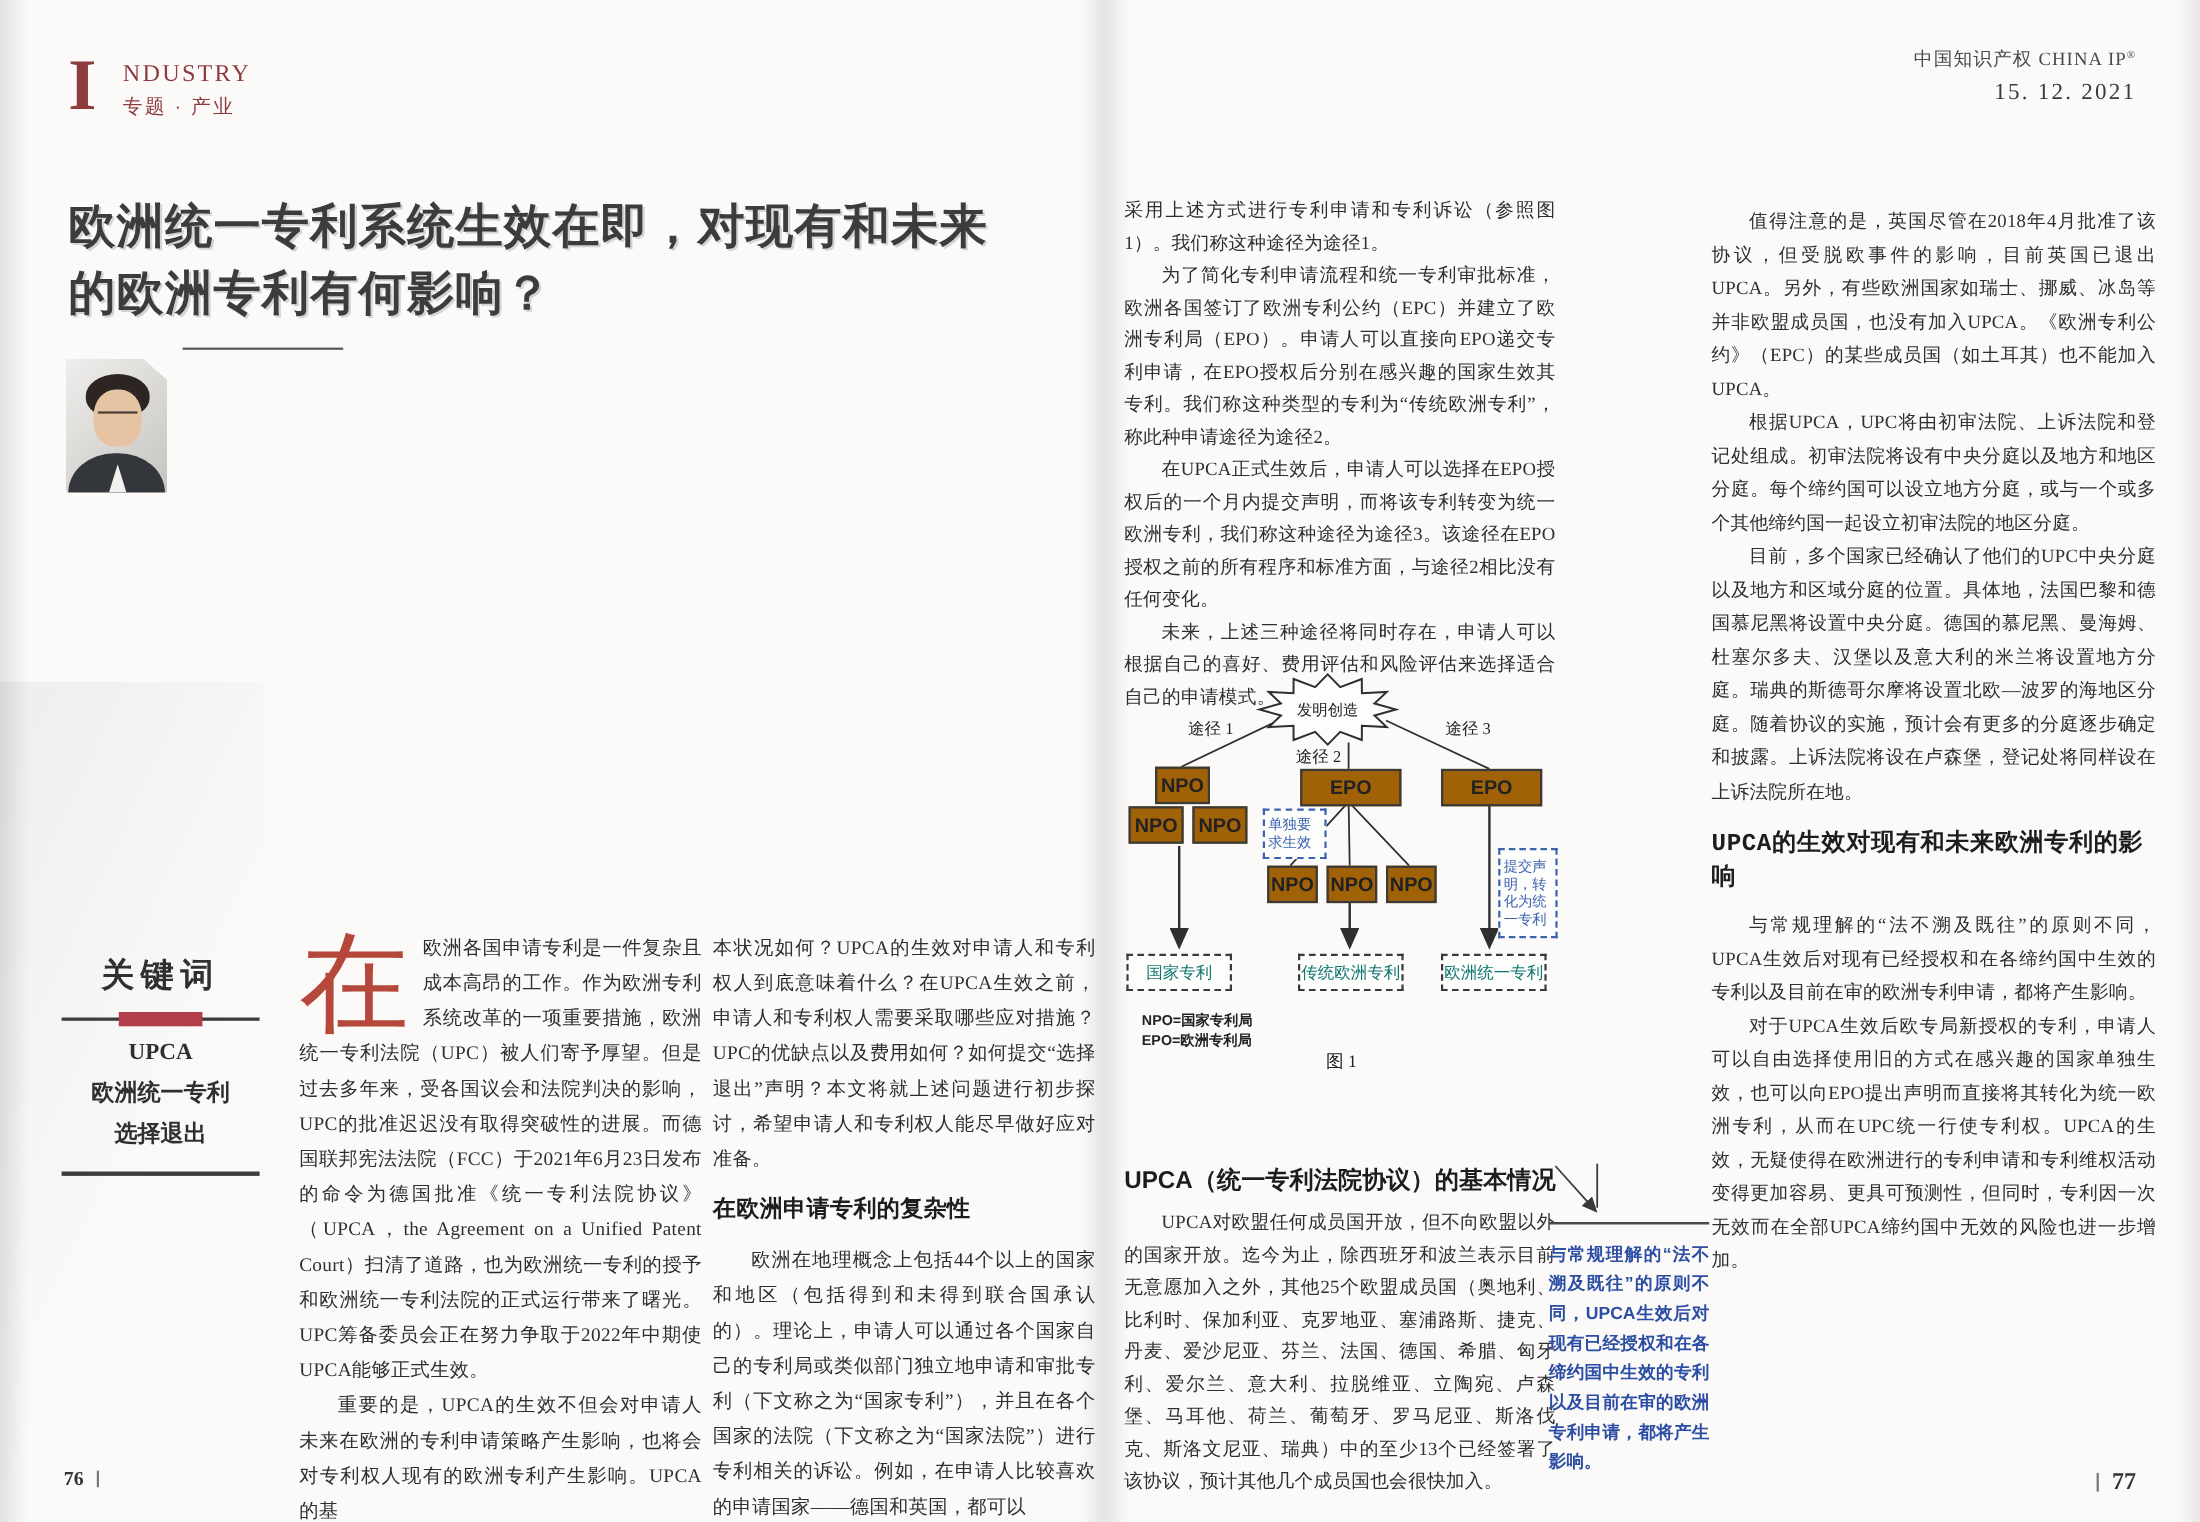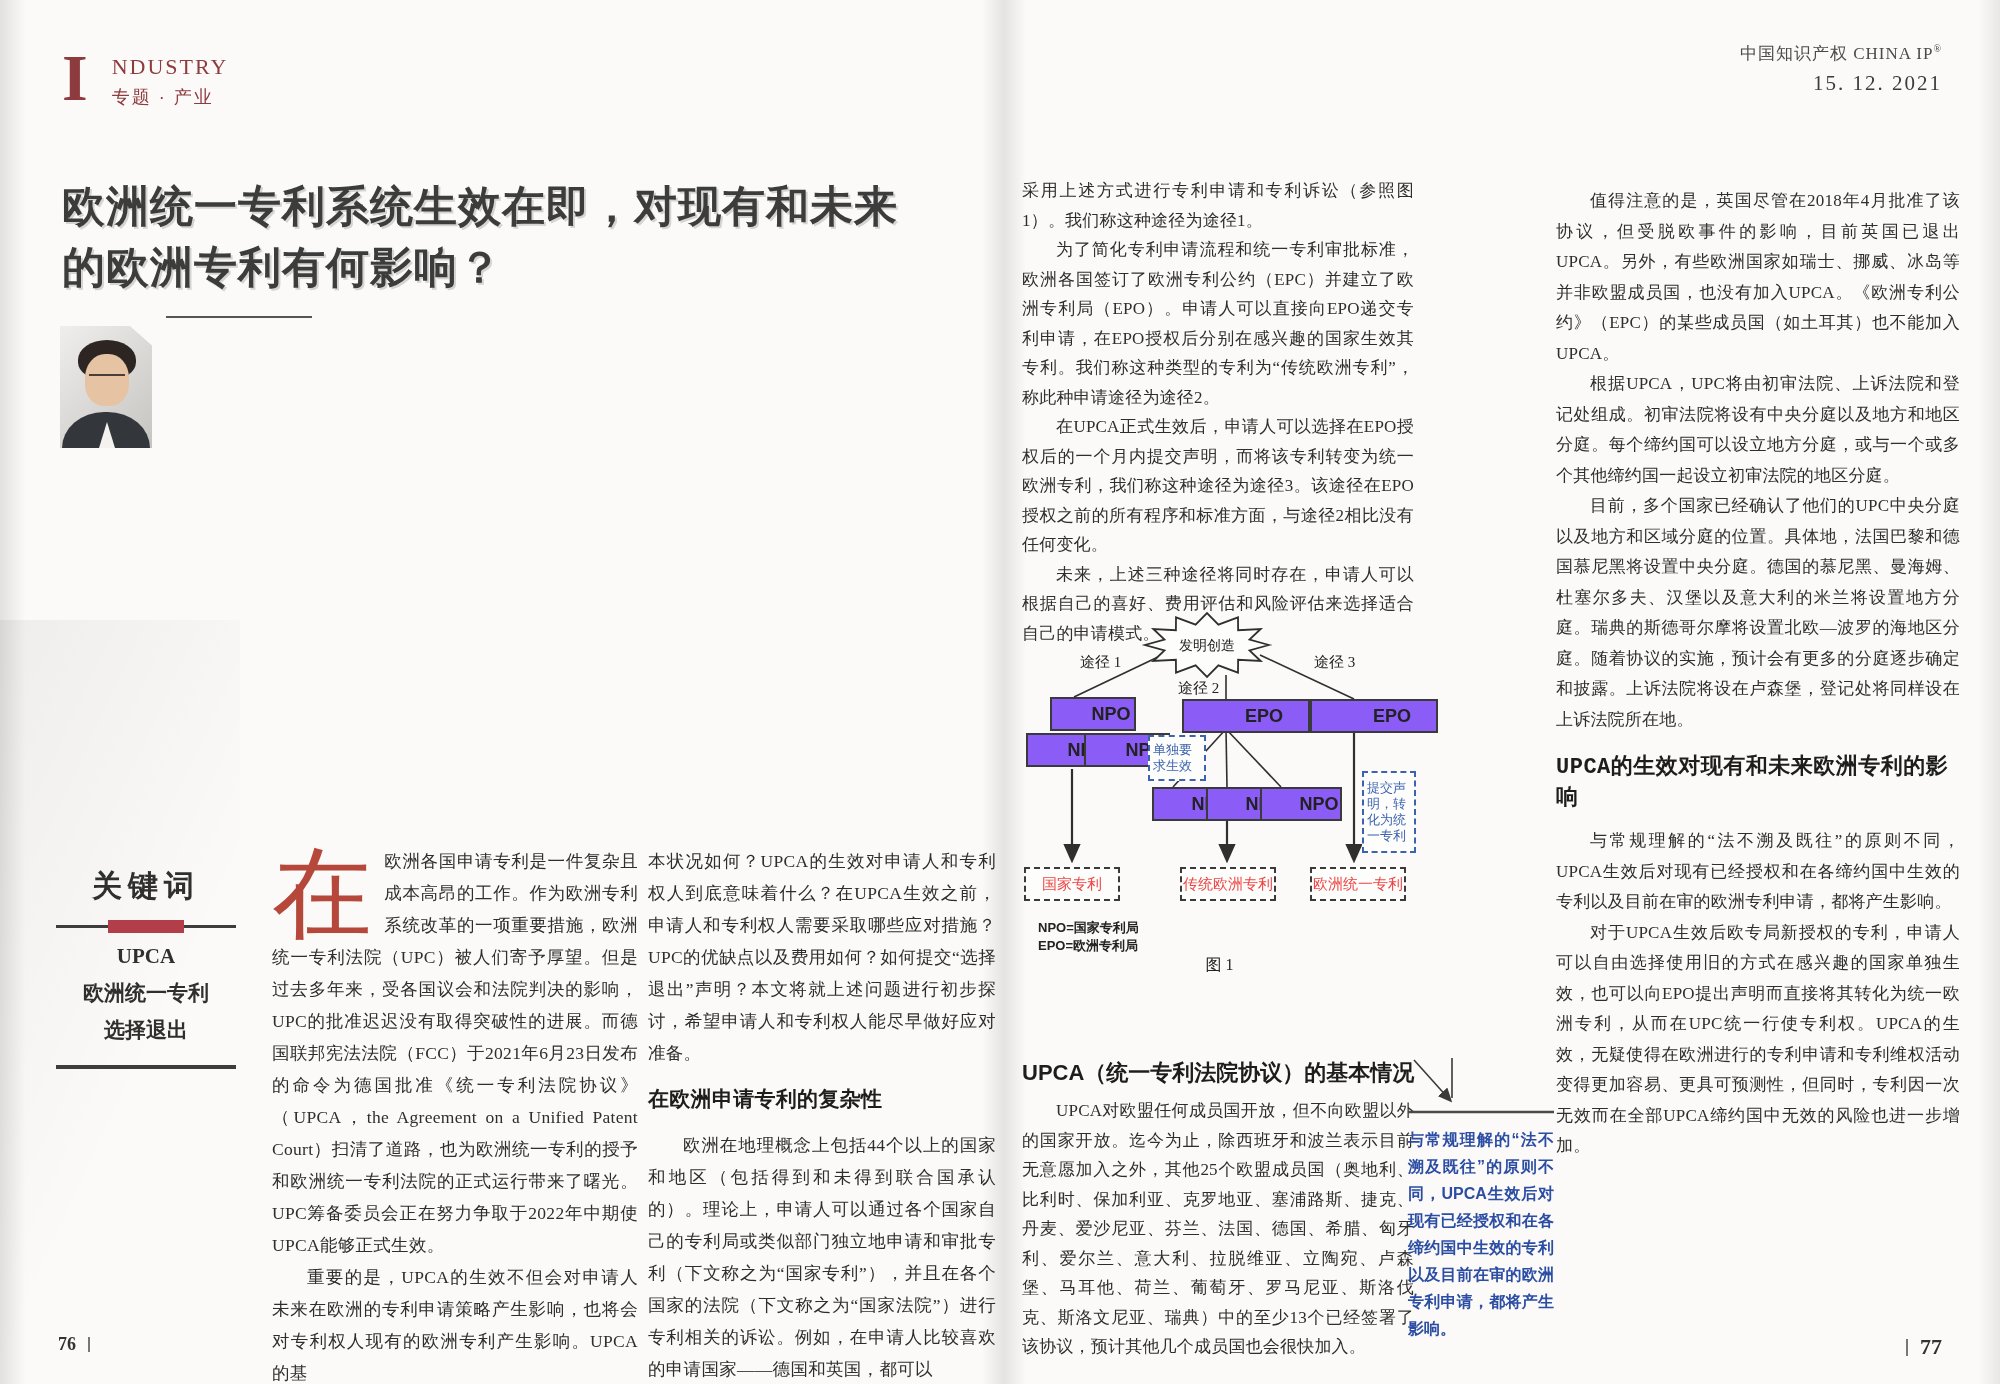--- a/index.html
+++ b/index.html
@@ -61,24 +61,24 @@
   .dropcap{float:left;font-size:100px;line-height:84px;color:#b5483a;margin:8px 12px 0 0;font-family:"Liberation Serif",serif;}
   .h-sans{font-family:Liberation Mono, monospace;font-weight:700;color:#1d1d1d;text-align:left;text-indent:0;}
   .lcol .h-sans{font-size:21px;margin:16px 0 12px 0;}
   .rcol .h-sans{font-size:22px;margin:18px 0 12px 0;letter-spacing:.5px;}
   .m-heading{position:absolute;left:1022px;top:1058px;width:400px;font-family:"Liberation Sans",sans-serif;
              font-weight:700;font-size:22px;color:#1d1d1d;}
 
   
   .figure{position:absolute;left:1022px;top:605px;width:395px;height:385px;}
   .figure svg.net{position:absolute;left:0;top:0;}
-  .fbox{position:absolute;border:2px solid #3a3a3a;background:#8b5cf6;display:flex;align-items:center;justify-content:center;
-        font-family:"Liberation Sans",sans-serif;font-weight:600;font-size:18px;color:#222;padding-left:36px;}
+  .fbox{position:absolute;border:2px solid #3a3a3a;background:#a16207;display:flex;align-items:center;justify-content:center;
+        font-family:"Liberation Sans",sans-serif;font-weight:600;font-size:18px;color:#222;}
   .fdash{position:absolute;border:2px dashed #3a3a3a;background:#fdfdfc;display:flex;align-items:center;justify-content:center;
-         font-size:15px;color:#ef4444;font-family:"Liberation Serif",serif;}
+         font-size:15px;color:#0f766e;font-family:"Liberation Serif",serif;}
   .fnote{position:absolute;border:2px dashed #3c63b0;color:#3c63b0;font-size:13px;line-height:16px;
          display:flex;align-items:center;justify-content:center;text-align:left;padding:3px;background:#fdfdfc;}
   .froute{position:absolute;font-size:15px;color:#222;}
   .flegend{position:absolute;left:16px;top:314px;font-size:13px;line-height:18px;font-weight:700;
            font-family:"Liberation Sans",sans-serif;color:#222;}
   .fcaption{position:absolute;left:0;top:350px;width:395px;text-align:center;font-size:16px;color:#222;}
 
   
   .pullquote{position:absolute;left:1408px;top:1054px;width:146px;}
   .pq-text{margin-top:6px;font-family:"Liberation Sans",sans-serif;font-weight:700;font-size:16px;

